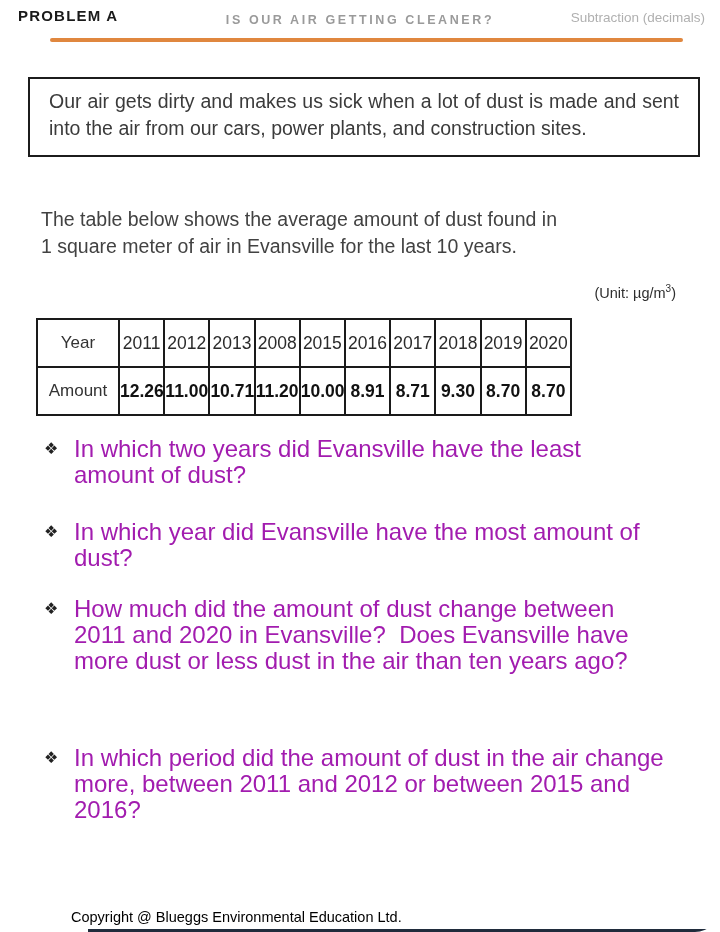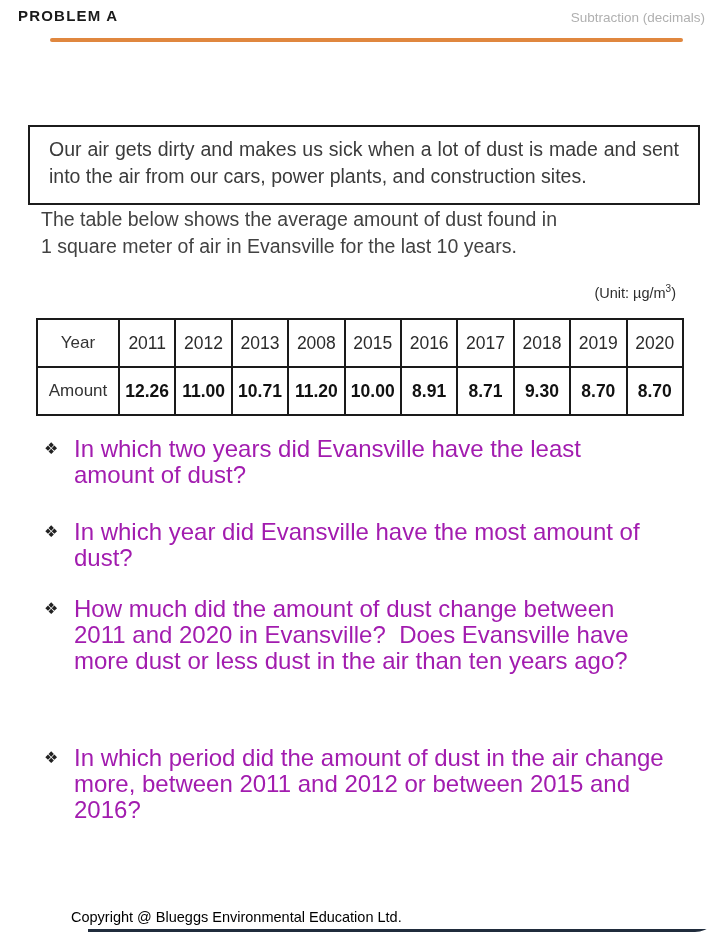--- a/index.html
+++ b/index.html
@@ -40,39 +40,38 @@
   }
 
   
   .intro-box {
     position: absolute; left: 28px; top: 77px; width: 672px;
     border: 2px solid #1c1c1c;
     padding: 9px 19px 13px 19px;
     font-size: 19.5px; line-height: 27px;
     color: #3b3b3b;
     text-align: justify;
-    margin-top: 48px;
   }
 
   
   .description {
     position: absolute; left: 41px; top: 206px;
     font-size: 19.5px; line-height: 26.5px;
     color: #424242;
   }
   .unit-label {
     position: absolute; right: 44px; top: 283px;
     font-size: 14.5px; color: #2e2e2e;
   }
   .unit-label sup { font-size: 10px; }
 
   
   .dust-table {
     position: absolute; left: 36px; top: 318px;
-    width: 648px;
+    width: 536px;
     border-collapse: collapse;
     table-layout: fixed;
   }
   .dust-table td {
     border: 2px solid #1a1a1a;
     height: 48px;
     text-align: center; vertical-align: middle;
     font-size: 17.5px; color: #2b2b2b;
     overflow: hidden;
   }
@@ -112,20 +111,21 @@
     position: absolute; left: 88px; top: 929px;
     width: 632px; height: 3px;
   }
 </style>
 </head>
 <body>
 
 <div class="page">
 
   <div class="problem-label">PROBLEM A</div>
+  <div class="doc-title">IS OUR AIR GETTING CLEANER?</div>
   <div class="topic-label">Subtraction (decimals)</div>
   <div class="header-rule" style="background: rgb(224, 135, 63);"></div>
 
   <div class="intro-box">
     <span>Our air gets dirty and makes us sick when a lot of dust is made and sent into the air from our cars, power plants, and construction sites.</span>
   </div>
 
   <div class="description">
     <div>The table below shows the average amount of dust found in</div>
     <div>1 square meter of air in Evansville for the last 10 years.</div>

